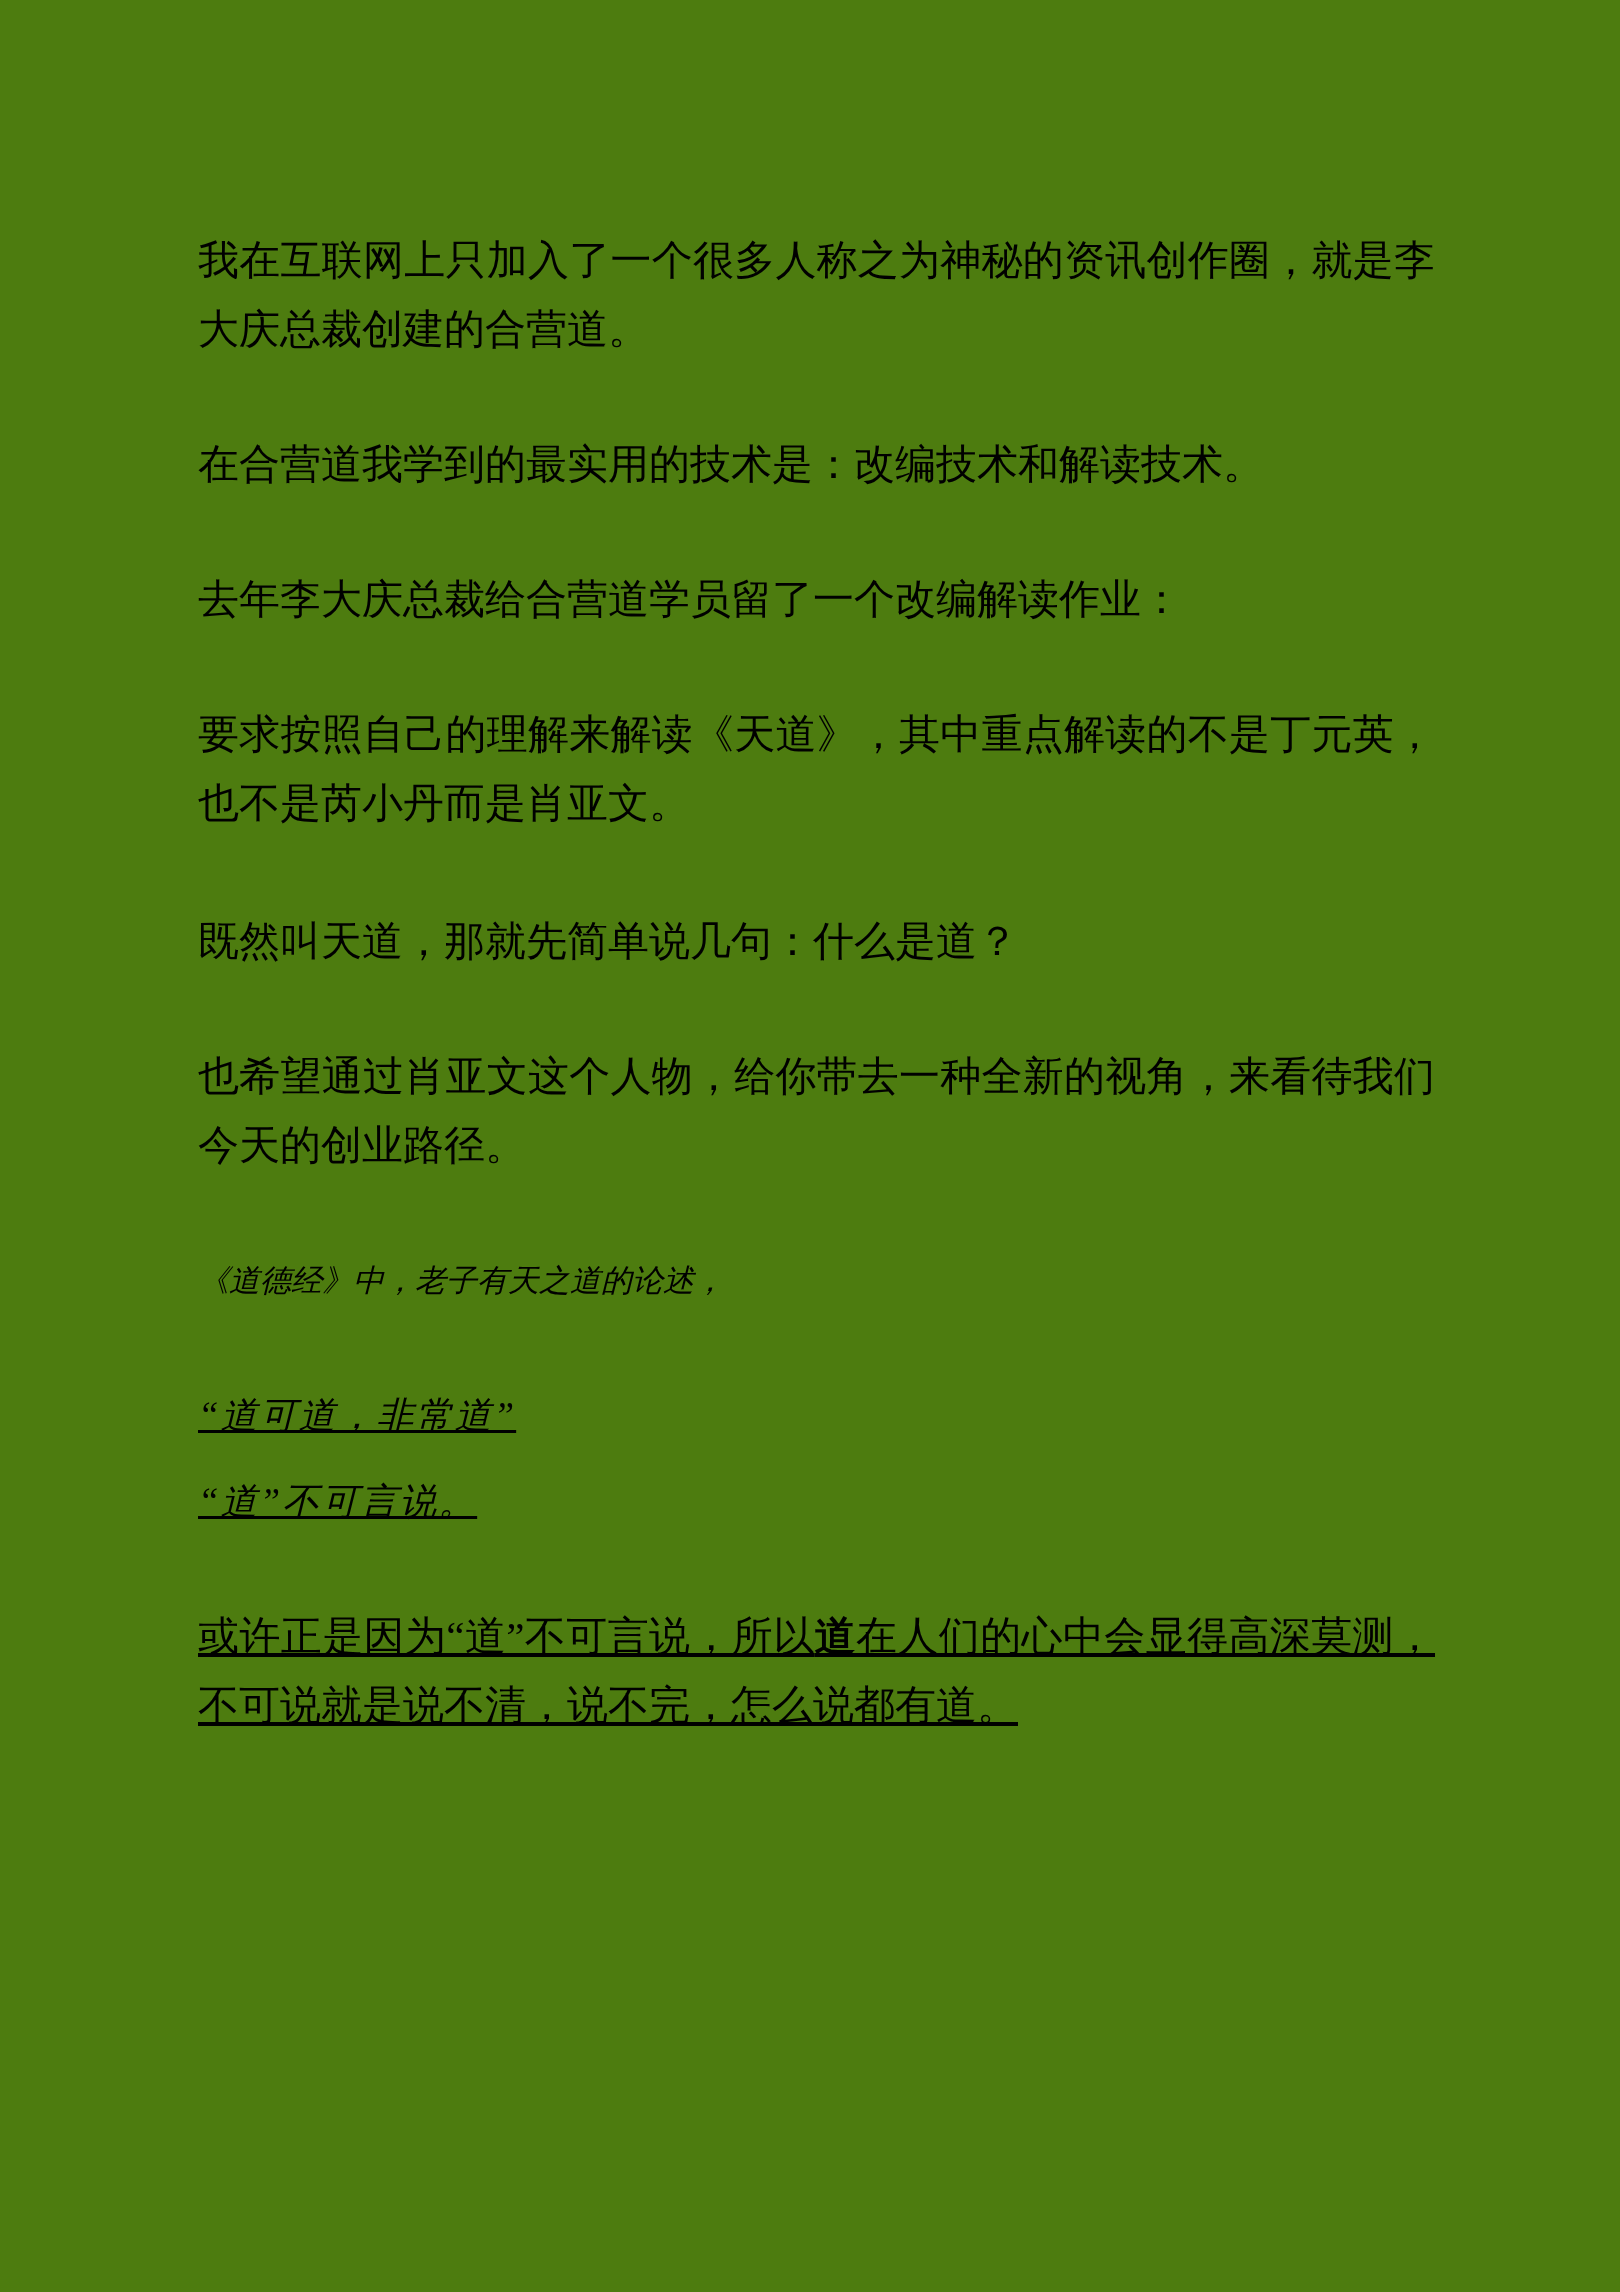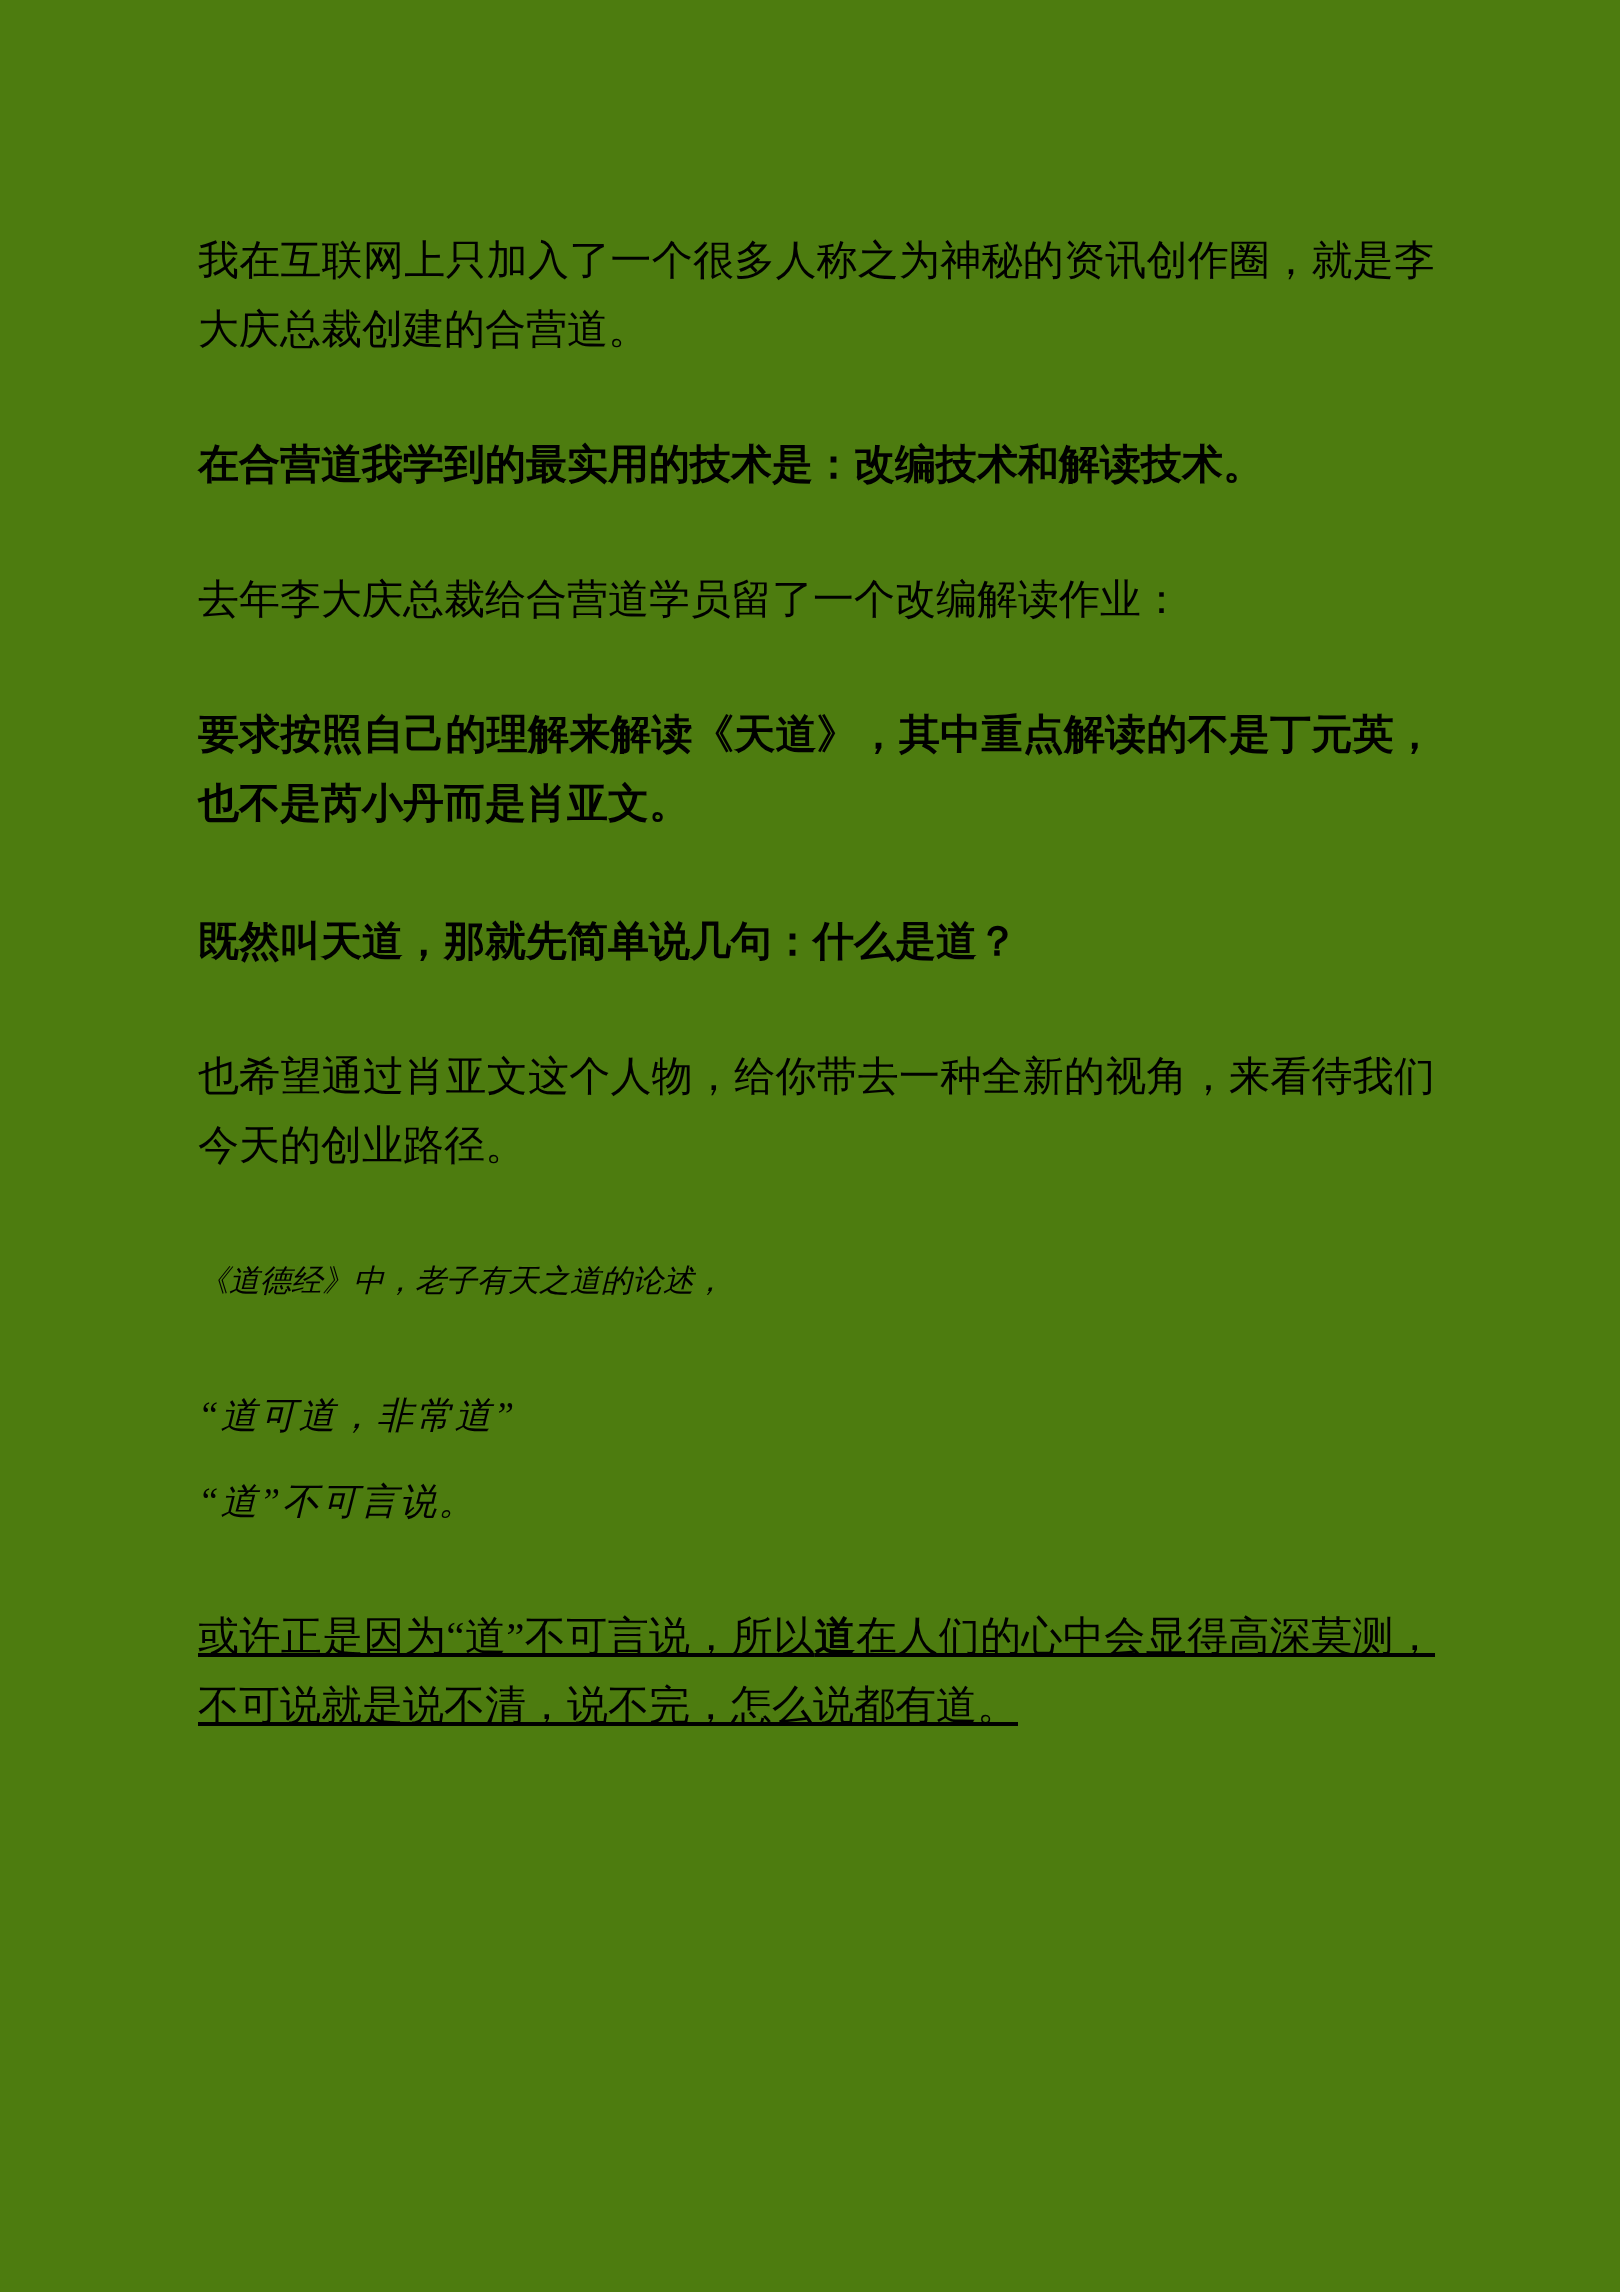--- a/index.html
+++ b/index.html
@@ -24,39 +24,40 @@
   }
   .para {
     margin: 0 0 66px 0;
     font-size: 41px;
     line-height: 69px;
     letter-spacing: 0;
     text-align: justify;
     word-break: break-all;
   }
   .para.bold {
-    font-weight: 700;
+    font-weight: 400;
   }
   .para.italic-serif {
     font-style: italic;
     font-size: 31px;
   }
   .para.section-start {
     margin-top: 69px; 
   }
   .quote-line {
     margin: 0 0 16.7px 0;
     font-size: 37px;
     line-height: 69px;
     font-style: italic;
     letter-spacing: 2px;
     text-align: left;
   }
   .quote-block {
     margin: 0 0 66px 0;
+    text-decoration: underline;
   }
   .para.after-quotes {
     margin-top: 41px; 
     text-decoration: underline;
   }
   .inline-bold {
     font-weight: 700;
   }
 </style>
 </head>

